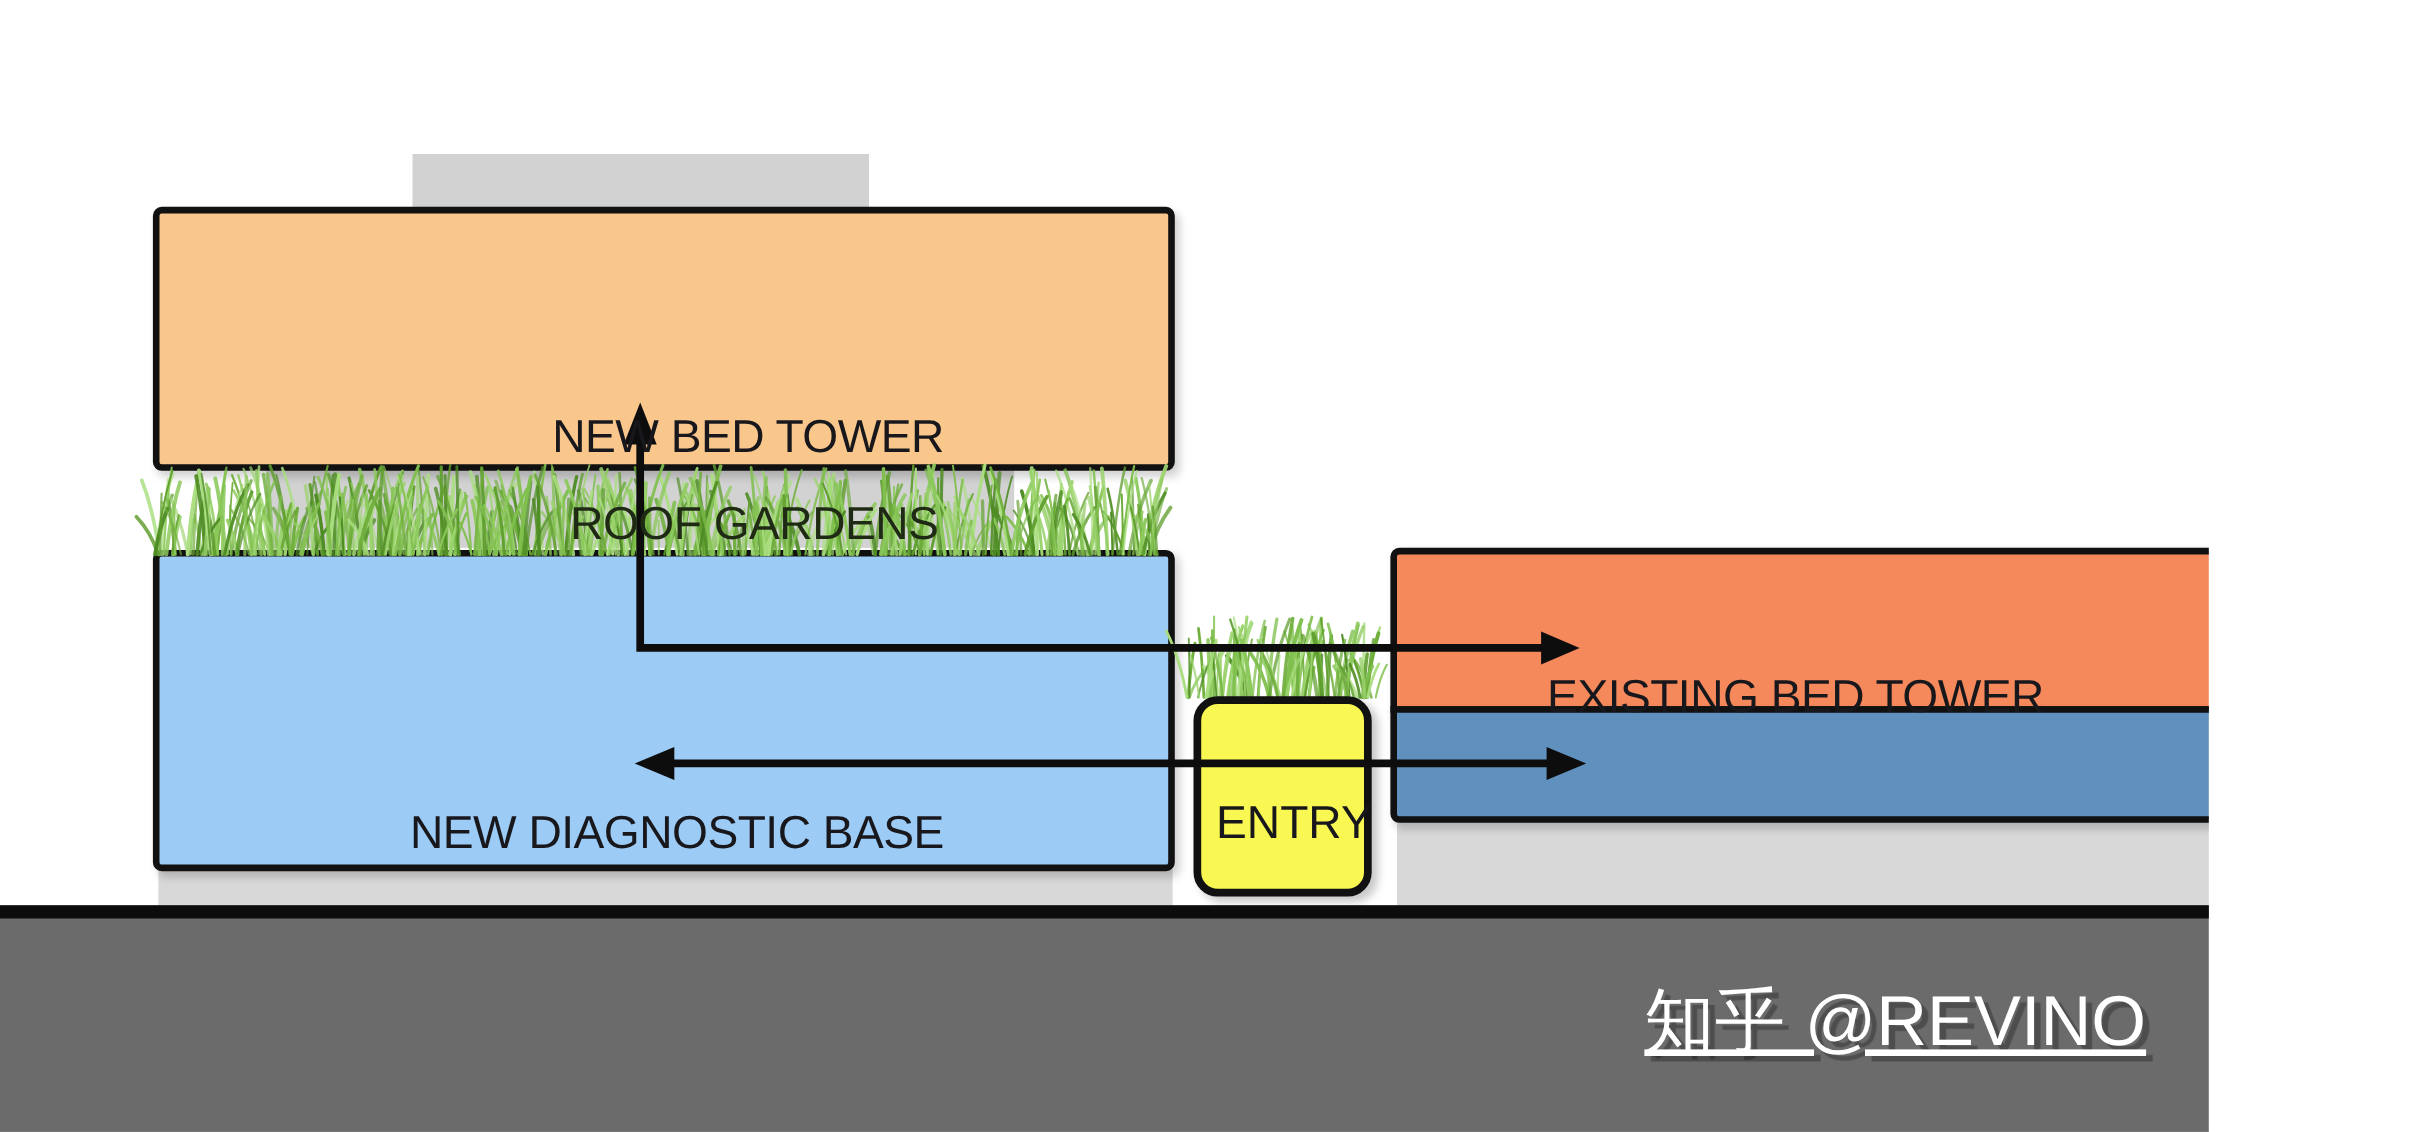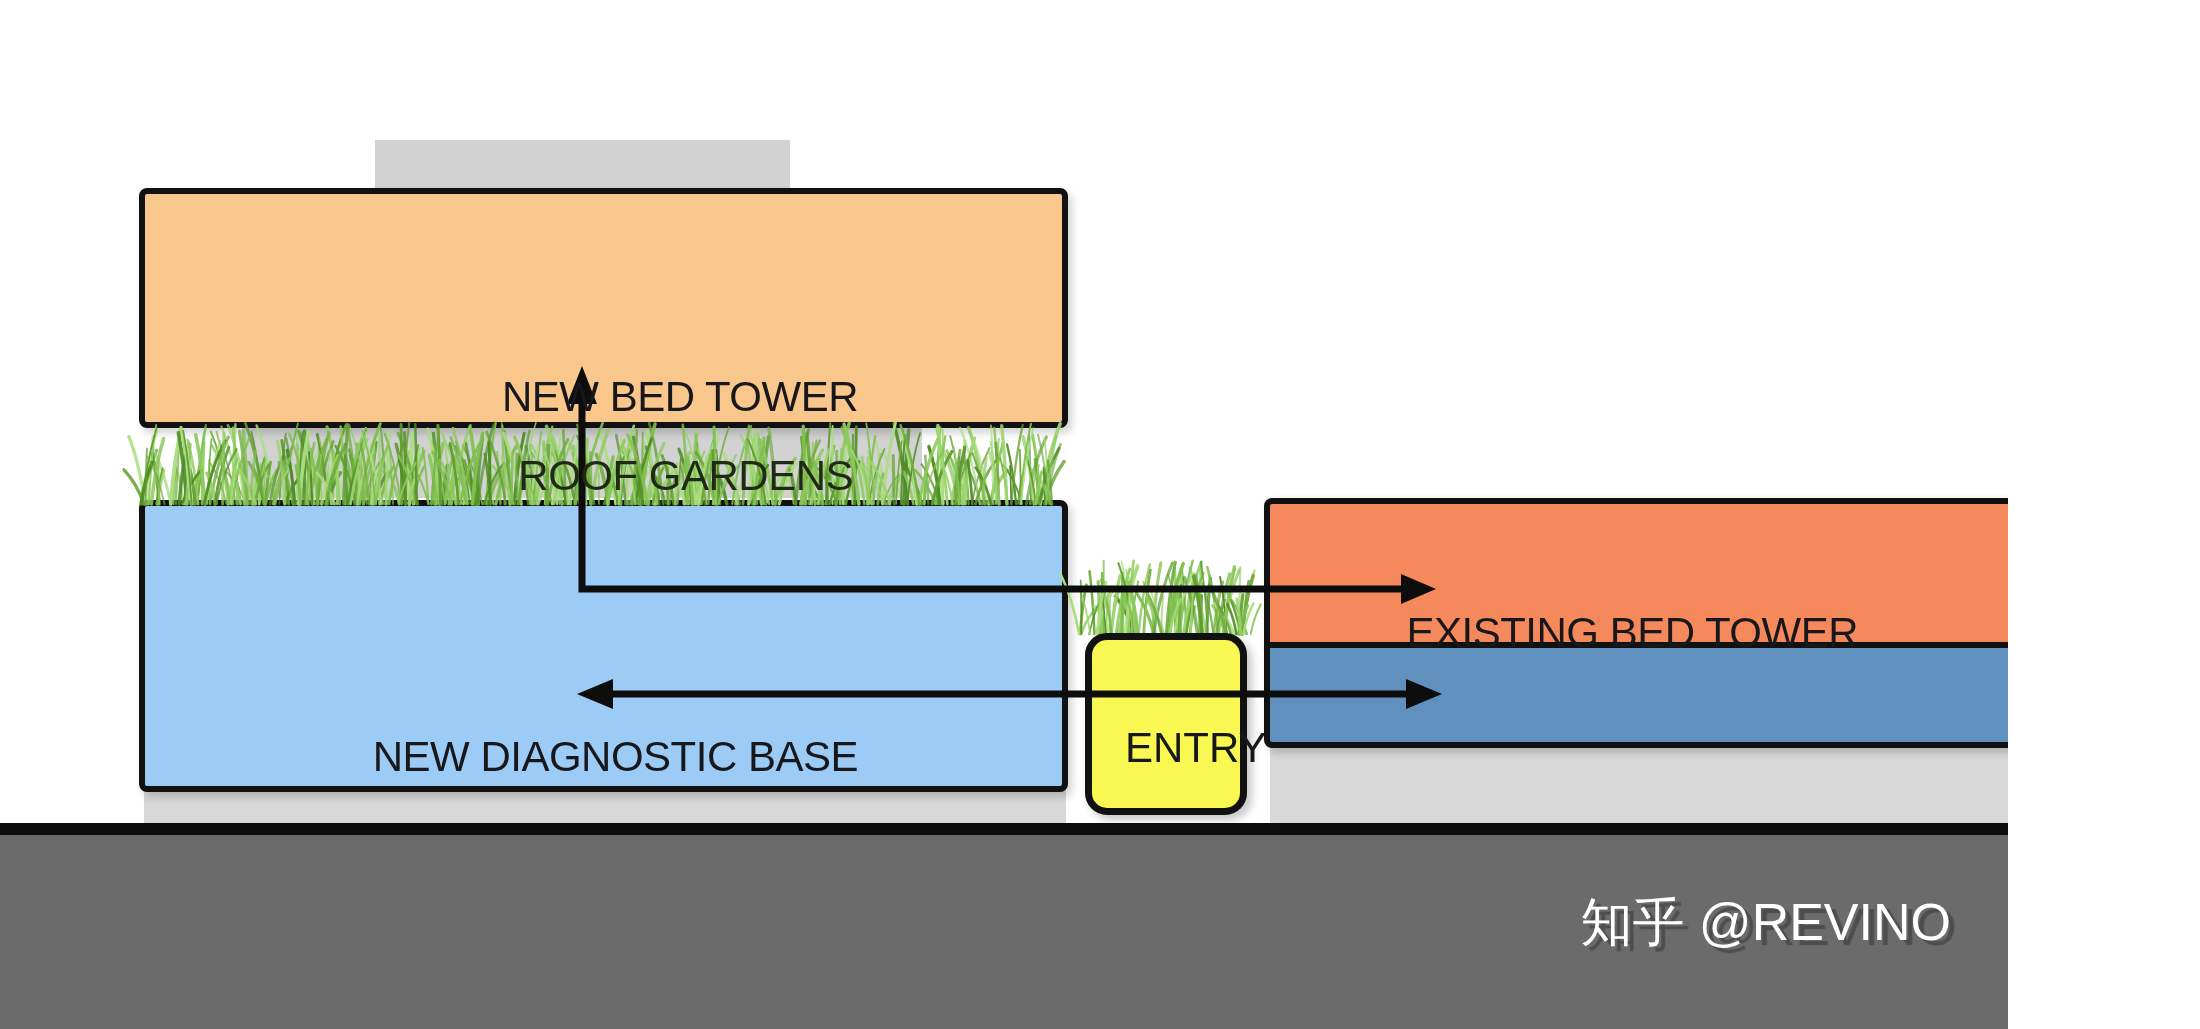--- a/index.html
+++ b/index.html
@@ -20,32 +20,32 @@
   .existing-bed-tower{left:1264px;top:498px;width:808px;height:150px;background:var(--c-existing_bed_tower,#f5895b);border-radius:8px 8px 0 0;box-shadow:4px 3px 8px rgba(0,0,0,.18);}
   .existing-diagnostics{left:1264px;top:642px;width:808px;height:106px;background:var(--c-existing_diagnostics,#6090be);border-radius:0 0 8px 8px;box-shadow:4px 5px 8px rgba(0,0,0,.18);}
   .entry-box{left:1085px;top:633px;width:162px;height:182px;background:var(--c-entry,#f9f852);border:7px solid var(--outline,#111);border-radius:22px;box-sizing:border-box;box-shadow:5px 5px 8px rgba(0,0,0,.22);}
   
   .lbl{font-size:42px;line-height:1;color:var(--label,#17171c);white-space:nowrap;letter-spacing:-0.5px;}
   .lbl-new-bed-tower{right:1150px;top:376px;}
   .lbl-roof-gardens{right:1155px;top:455px;color:var(--label_green,#1f2a14);}
   .lbl-new-diagnostic-base{right:1150px;top:736px;}
   .lbl-existing-bed-tower{right:150px;top:600px;margin-top:12px;}
   .lbl-existing-diagnostics{right:148px;top:702px;}
-  .lbl-entry{left:1085px;width:162px;top:727px;text-align:left;letter-spacing:0;padding-left:40px;}
+  .lbl-entry{left:1085px;width:162px;top:727px;text-align:right;letter-spacing:0;}
   
   .grass{position:absolute;overflow:visible;}
   .grass-left{left:136px;top:420px;width:922px;height:84px;}
   .grass-gap{left:1076px;top:558px;width:182px;height:76px;}
   
   .arrows{position:absolute;left:0;top:0;width:2200px;height:1029px;pointer-events:none;}
   
   .ground{left:0;top:823px;width:2200px;height:206px;background:var(--ground,#6b6b6b);border-top:12px solid #0c0c0c;box-sizing:border-box;}
   .watermark{
-    position:absolute;right:57px;top:896px;font-size:52px;line-height:1;color:var(--watermark,#ffffff);
-    white-space:nowrap;text-shadow:6px 5px 1px rgba(0,0,0,.28);
+    position:absolute;right:57px;top:896px;font-size:64px;line-height:1;color:var(--watermark,#ffffff);
+    white-space:nowrap;text-shadow:6px 5px 1px rgba(0,0,0,.28);text-decoration:underline;
   }
 </style>
 </head>
 <body>
 
 <div class="stage">
 
   <div class="abs roof-block"></div>
   <div class="abs mech-band"></div>
   <div class="abs pedestal-left"></div>

